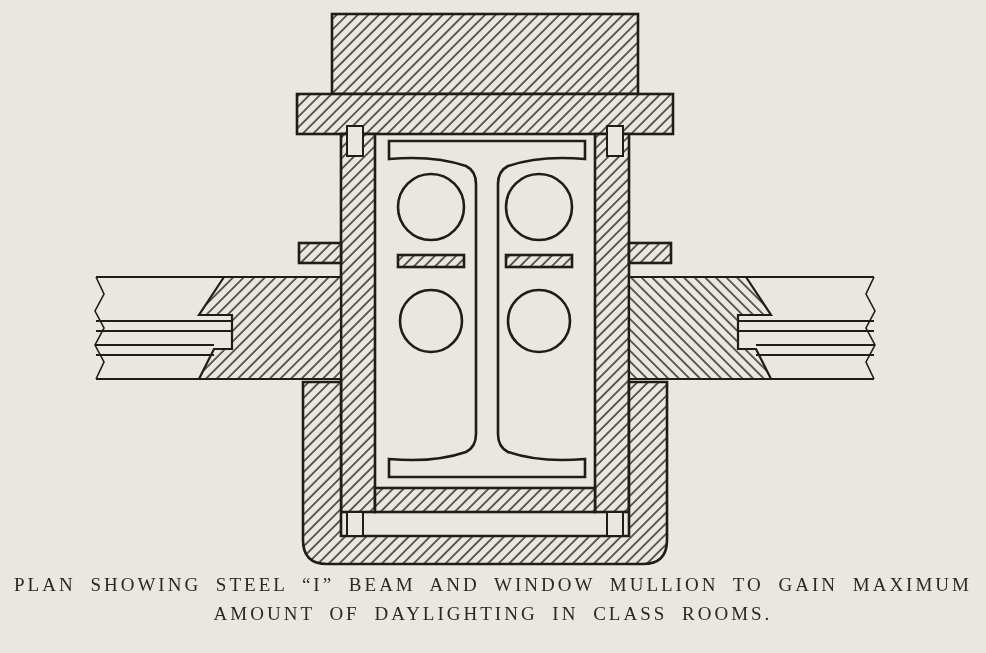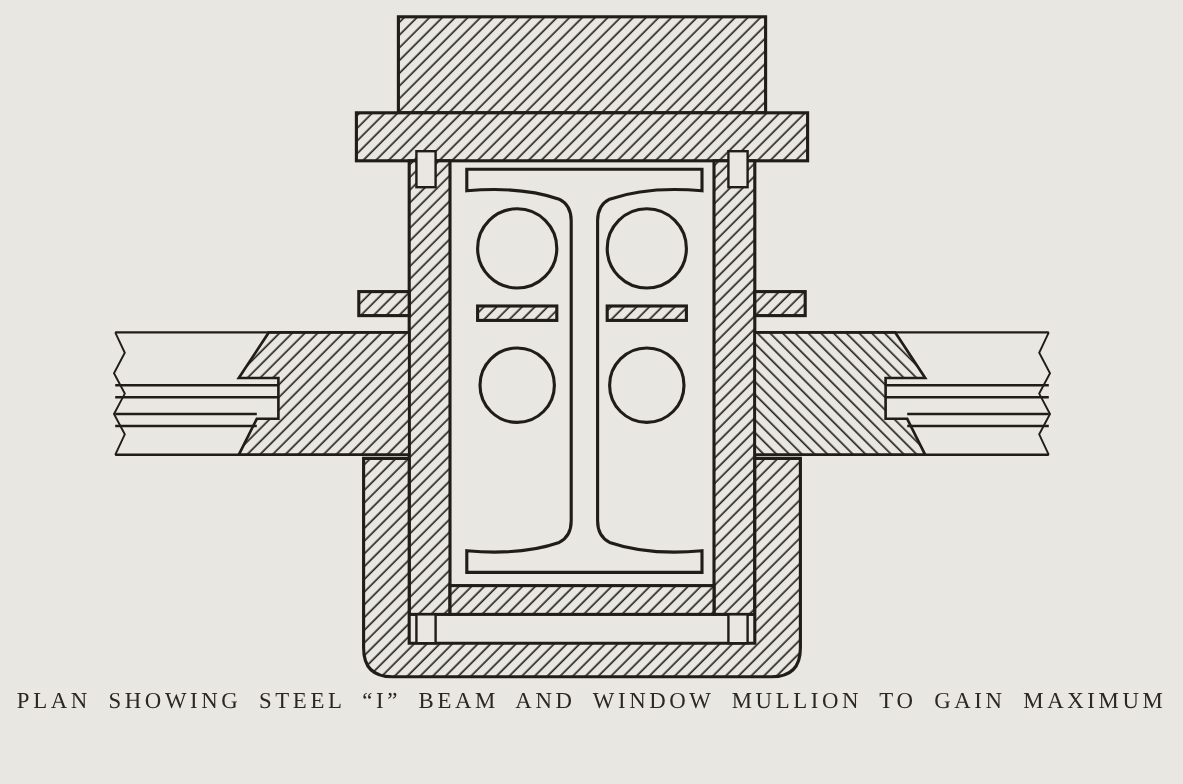--- a/index.html
+++ b/index.html
@@ -89,15 +89,16 @@
         <line x1="96" y1="355" x2="214" y2="355"></line>
       </g>
       <polyline points="96,277 104,294 95,311 104,328 95,345 104,362 96,379" fill="none" stroke="#201d18" stroke-width="1.6"></polyline>
     </g>
 
     <use href="#winL" transform="translate(970 0) scale(-1 1)"></use>
   </svg>
 
   <div class="caption">
     <div class="cap-line">PLAN SHOWING STEEL “I” BEAM AND WINDOW MULLION TO GAIN MAXIMUM</div>
+    <div class="cap-line">AMOUNT OF DAYLIGHTING IN CLASS ROOMS.</div>
   </div>
 
 </div>
 
 </body></html>

